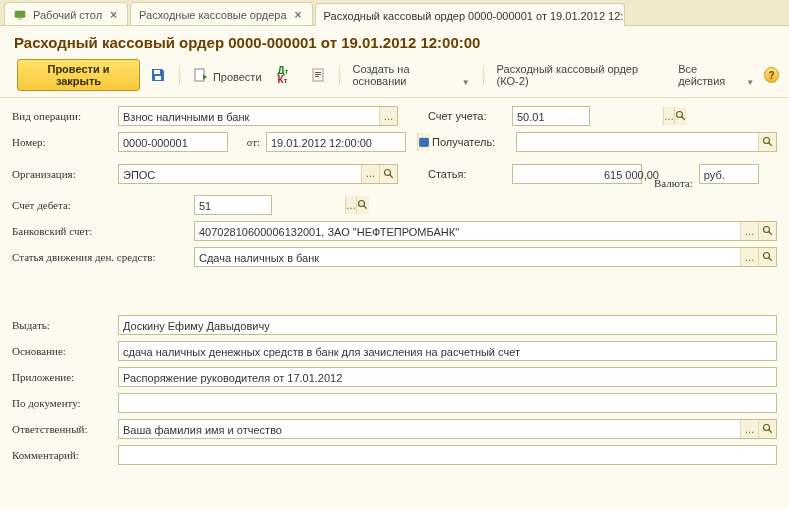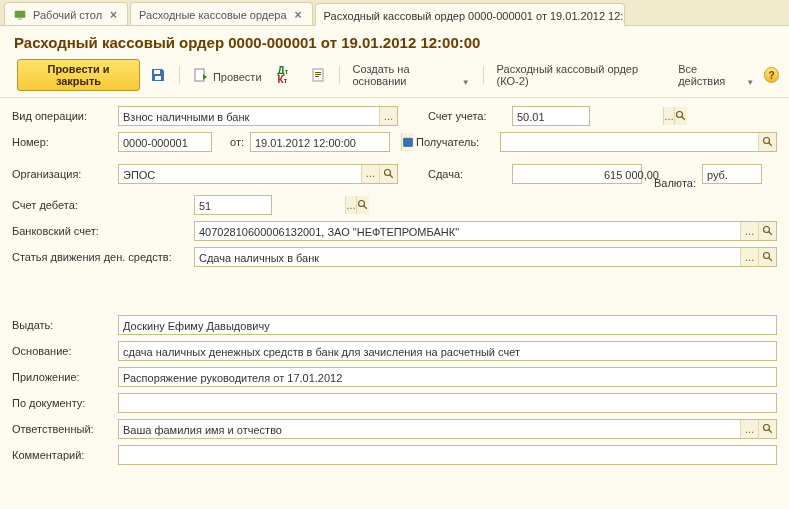--- a/index.html
+++ b/index.html
@@ -66,21 +66,21 @@
     width:16px; height:16px; border-radius:8px;
     background:linear-gradient(#ffe180,#f0b930);
     border:1px solid #caa02c;
     color:#6a4d00; font-weight:bold; font-size:10px;
     display:flex; align-items:center; justify-content:center;
   }
 
   
   .form { padding:8px 12px; }
   .row { display:flex; align-items:center; margin-bottom:6px; gap:6px; }
-  .lbl { color:#333; white-space:nowrap; }
+  .lbl { color:#333; white-space:nowrap;font-family:Liberation Serif, serif; }
   .lbl.w1 { width:100px; display:inline-block; }
   .lbl.w2 { width:176px; display:inline-block; }
   .input-wrap { display:flex; align-items:stretch; border:1px solid #c9bd8e; background:#fff; height:20px; }
   .input-wrap input {
     border:none; outline:none; padding:10px 4px; font-size:11px; flex:1; background:transparent; color:#333;
   }
   .input-btn {
     width:18px; border-left:1px solid #e0d7b3;
     display:flex; align-items:center; justify-content:center;
     background:#f8f2da; color:#6b5a1e; font-size:10px; cursor:pointer;
@@ -203,21 +203,21 @@
           <svg viewBox="0 0 16 16" class="i-mag">
               <circle cx="6" cy="6" r="4"></circle>
               <line x1="9" y1="9" x2="13" y2="13"></line>
             </svg>
         </div>
       </div>
     </div>
 
     <div class="row">
       <span class="lbl w1">Номер:</span>
-      <div class="input-wrap" style="width:94px;">
+      <div class="input-wrap" style="width:110px;">
         <input value="0000-000001" style="">
       </div>
       <span class="lbl" style="width:26px; text-align:right;">от:</span>
       <div class="input-wrap" style="width:140px;">
         <input value="19.01.2012 12:00:00" style="">
         <div class="input-btn">
           <svg viewBox="0 0 16 16">
               <rect class="i-cal" x="2" y="3" width="12" height="11" rx="1" fill="#fff" stroke="#3b6fb5"></rect>
               <rect class="i-cal" x="2" y="3" width="12" height="3"></rect>
             </svg>
@@ -242,21 +242,21 @@
         <input value="ЭПОС" style="">
         <div class="input-btn">…</div>
         <div class="input-btn">
           <svg viewBox="0 0 16 16" class="i-mag">
               <circle cx="6" cy="6" r="4"></circle>
               <line x1="9" y1="9" x2="13" y2="13"></line>
             </svg>
         </div>
       </div>
       <span style="width:18px;"></span>
-      <span class="right-col-lbl">Сдача:</span>
+      <span class="right-col-lbl">Статья:</span>
       <div class="input-wrap num-right" style="width:130px;gap:40px;">
         <input value="615 000,00" style="">
         <div class="input-btn">
           <svg viewBox="0 0 16 16">
               <rect class="i-calc" x="3" y="2" width="10" height="12" rx="1" fill="#eee" stroke="#555"></rect>
               <rect x="4" y="3" width="8" height="3" fill="#9bbf7f"></rect>
             </svg>
         </div>
       </div>
       <span class="lbl" style="margin-left:6px;margin-top:19px;">Валюта:</span>

